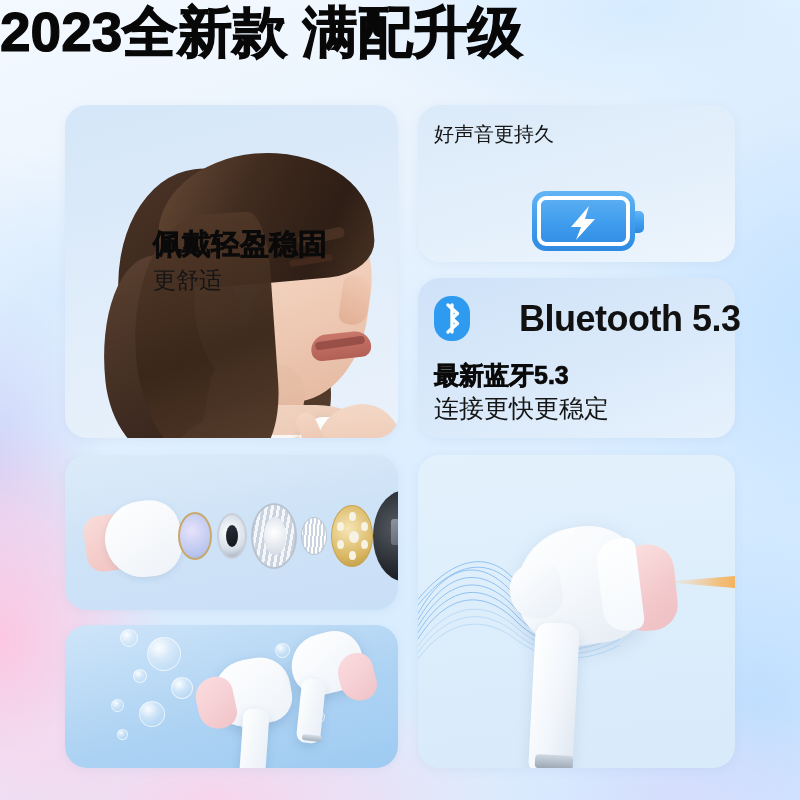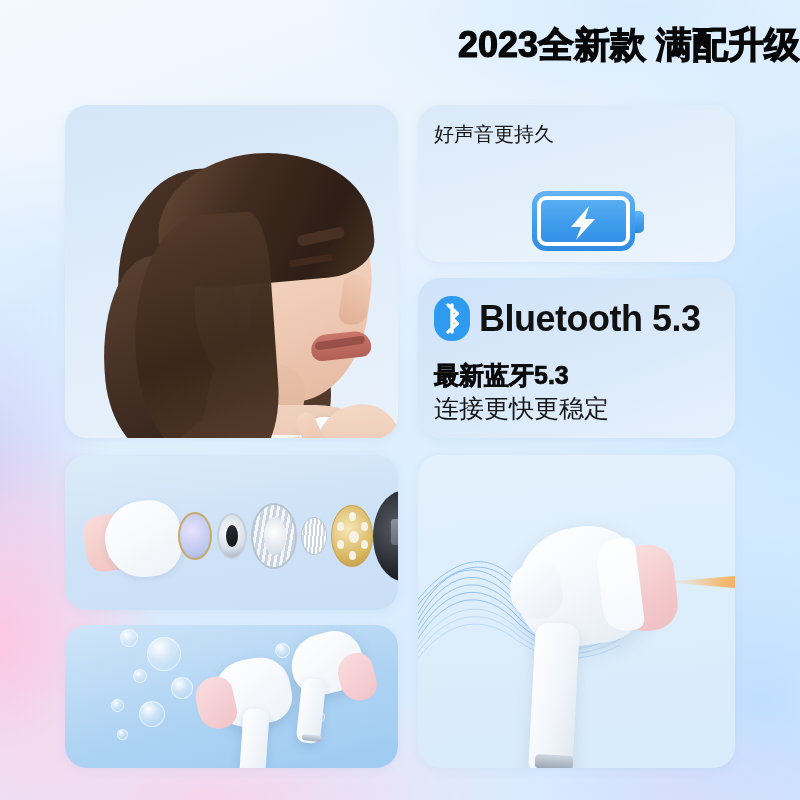--- a/index.html
+++ b/index.html
@@ -33,23 +33,23 @@
       radial-gradient(ellipse 300px 300px at 760px 700px, rgba(186,219,254,.80) 0%, rgba(200,228,255,0) 75%);
   }
   .bg-blue-top {
     background:
       radial-gradient(ellipse 420px 160px at 640px 10px, rgba(210,234,255,.85) 0%, rgba(220,238,255,0) 75%),
       radial-gradient(ellipse 300px 200px at 60px 300px, rgba(203,228,255,.55) 0%, rgba(215,235,255,0) 75%);
   }
 
   
   #title {
-    position:absolute; left:0; right:0; top:26px; z-index:5;
-    text-align:right;
-    font-size:36px; line-height:1.05;
+    position:absolute; left:0; right:0; top:4px; z-index:5;
+    text-align:left;
+    font-size:55px; line-height:1.05;
     font-weight:bold; color:#080808;
     letter-spacing:0px;
     font-family:"Liberation Sans","DejaVu Sans",sans-serif;
     -webkit-text-stroke:1.2px #080808;
   }
 
   
   .card {
     position:absolute; z-index:3;
     border-radius:22px;
@@ -106,21 +106,21 @@
   
   #battery-icon { position:absolute; left:531px; top:190px; width:116px; height:62px; z-index:6; }
 
   
   #bt-word { position:absolute; left:434px; top:296px; z-index:6;
              display:flex; align-items:center; gap:9px; }
   #bt-word .bt-logo { width:36px; height:45px; flex:0 0 auto; }
   #bt-word .bt-text {
     font-size:36px; font-weight:bold; color:#111;
     font-family:"Liberation Sans","DejaVu Sans",sans-serif;
-    letter-spacing:-.5px; white-space:nowrap;
+    letter-spacing:-.5px; white-space:nowrap;margin-left:40px;
   }
 
   
   #person-art { position:absolute; inset:0; }
   .ph-hairback { position:absolute; left:56px; top:62px; width:200px; height:290px;
     background:linear-gradient(150deg,#4c3527 0%,#37241a 45%,#5a4030 100%);
     border-radius:100px 120px 40px 60px/140px 160px 70px 90px;
     transform:rotate(-7deg); }
   .ph-hairback2 { position:absolute; left:38px; top:150px; width:120px; height:200px;
     background:linear-gradient(160deg,#5b4130,#32211a);
@@ -285,20 +285,24 @@
     <div class="ph-nose"></div>
     <div class="ph-lip"></div>
     <div class="ph-lip2"></div>
     <div class="ph-arm"></div>
     <div class="ph-case"></div>
     <div class="ph-hand"></div>
     <div class="ph-finger" style="left:238px;top:306px;width:20px;height:54px;transform:rotate(-24deg);"></div>
     <div class="ph-finger" style="left:230px;top:330px;width:20px;height:50px;transform:rotate(-30deg);"></div>
 
   </div>
+  <div class="cap" id="cap-person">
+    <div class="h">佩戴轻盈稳固</div>
+    <div class="s">更舒适</div>
+  </div>
 </div>
 
 <div class="card" id="card-battery"></div>
 <div class="cap" id="cap-battery">
   <div class="s">好声音更持久</div>
 </div>
 <svg id="battery-icon" viewBox="0 0 116 62">
   <defs>
     <linearGradient id="batg" x1="0" y1="0" x2="0" y2="1">
       <stop offset="0%" stop-color="#63b4f4"></stop>

